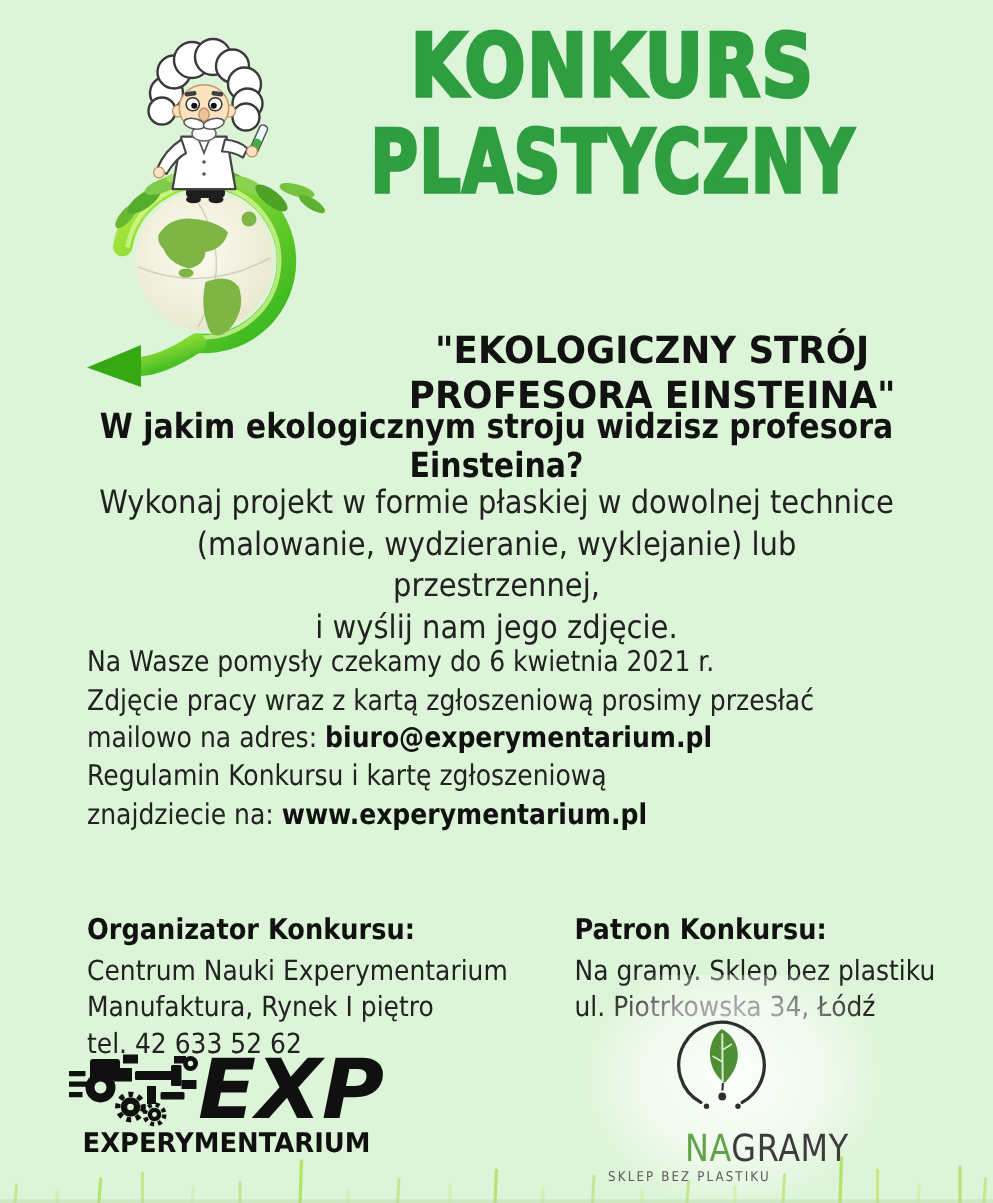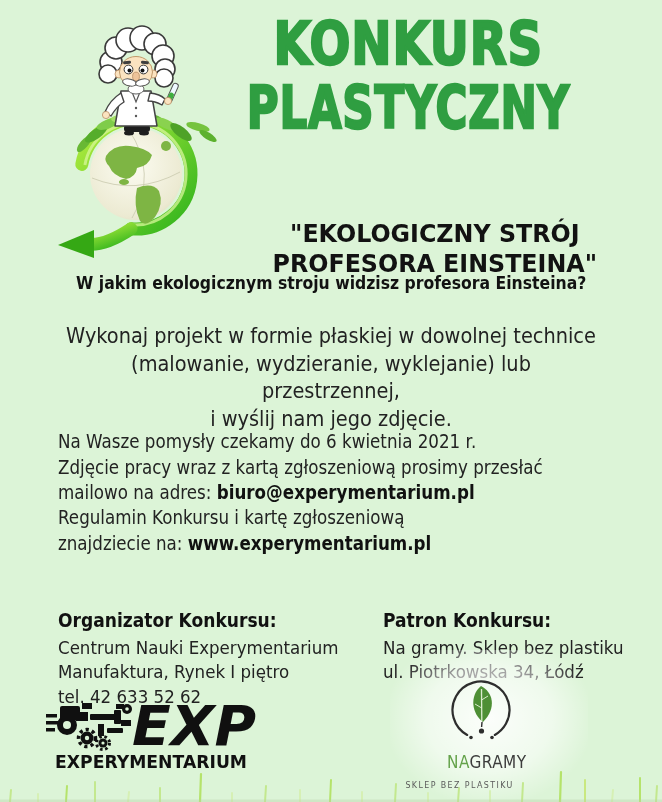--- a/index.html
+++ b/index.html
@@ -30,21 +30,21 @@
     left:218px; top:189px; width:434px;
     text-align:center; font-weight:bold;
     font-size:25px; line-height:30px;
     white-space:pre-line; color:#121212;
   }
   .subtitle span { display:inline-block; transform:scaleX(0.95); }
 
   
   .question {
     left:0; top:272px; width:662px;
-    text-align:center; font-weight:bold; font-size:18px; color:#121212;
+    text-align:center; font-weight:bold; font-size:23px; color:#121212;
   }
   .question span { display:inline-block; transform:scaleX(0.87); }
 
   
   .bodypar {
     left:31px; top:322px; width:600px;
     text-align:center; font-size:21.5px; line-height:27.5px;
     white-space:pre-line; color:#222;
     transform:scaleX(0.9); transform-origin:50% 0;
   }
@@ -69,22 +69,22 @@
 
   
   .exp-logo { left:46px; top:698px; }
 
   .nag-glow {
     left:390px; top:650px; width:198px; height:152px;
     background:radial-gradient(ellipse at 50% 45%, rgba(255,255,255,0.9) 0%, rgba(255,255,255,0.55) 45%, rgba(255,255,255,0) 75%);
   }
   .nag-mark { left:448px; top:676px; }
   .nag-name {
-    left:398px; top:751px; width:178px; text-align:center;
-    font-size:18px; color:#3c3c3c; letter-spacing:0.5px;
+    left:398px; top:751px; width:178px; text-align:right;
+    font-size:25px; color:#3c3c3c; letter-spacing:0.5px;
   }
   .nag-name .fit { display:inline-block; transform:scaleX(0.85); }
   .nag-name .na { color:#64a24a; }
   .nag-tag {
     left:398px; top:780px; width:178px; 
     font-size:9px; letter-spacing:1.6px; color:#5a5a5a;
   }
   .nag-tag .fit { display:inline-block; transform:scaleX(0.88); }
 
   .grass { left:0; top:768px; }

